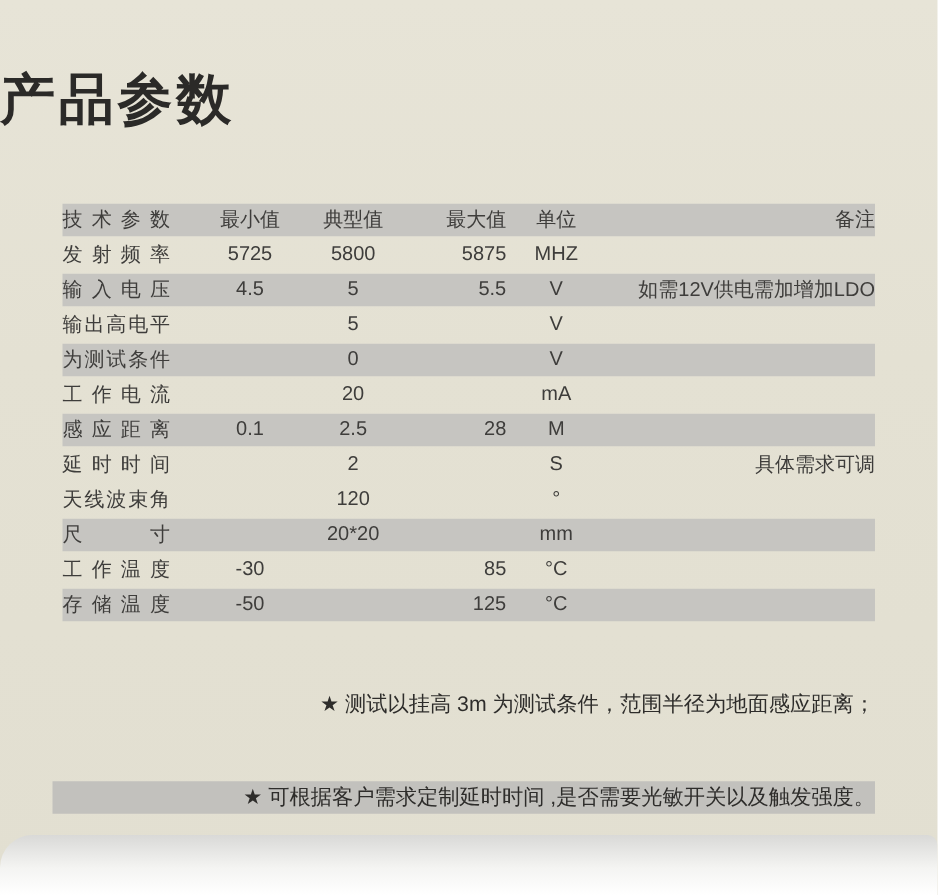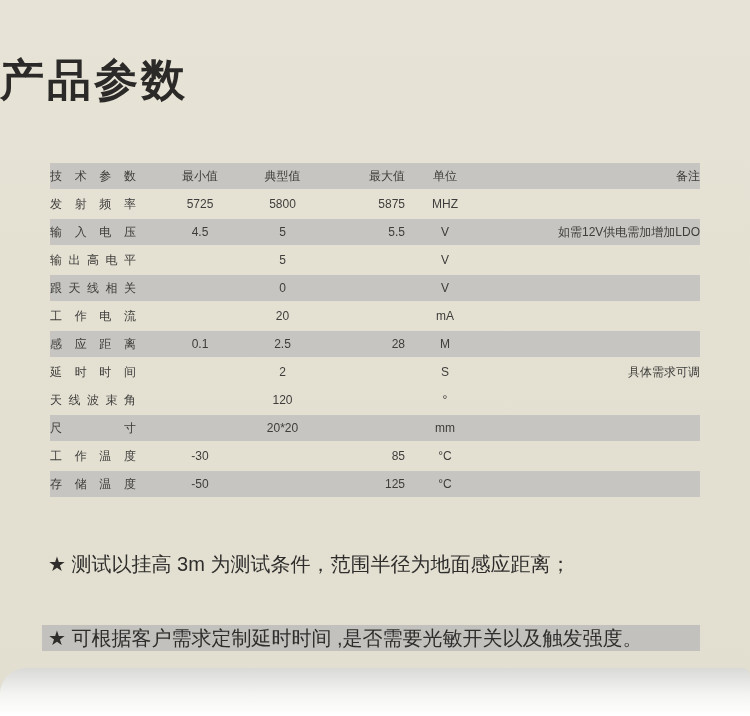--- a/index.html
+++ b/index.html
@@ -10,33 +10,33 @@
     background:linear-gradient(180deg,#e7e4d7 0%,#e4e1d3 40%,#e2dfd1 100%);
   }
   .title {
     position:absolute; top:56px; left:0; width:100%;
     text-align:left; font-size:44px; font-weight:bold;
     color:#2b2a28; letter-spacing:3px; line-height:1.1;
   }
   .param-table { position:absolute; left:50px; top:163px; width:650px; }
   .row {
     display:flex; align-items:center; height:26px; margin-bottom:2px;
-    font-size:12px; color:#3e3d3b; white-space:nowrap;
+    font-size:16px; color:#3e3d3b; white-space:nowrap;
   }
   .row.stripe { background:#c6c5c1; }
   .c1 { width:86px; margin-right:24px; text-align:justify; text-align-last:justify; }
   .c2 { width:80px; text-align:center; }
   .c3 { width:85px; text-align:center; }
   .c4 { width:80px; text-align:right; }
   .c5 { width:80px; text-align:center; }
   .c6 { flex:1; text-align:right; }
   .notes { position:absolute; left:42px; top:551px; width:658px; }
   .note-line {
     height:26px; line-height:26px; margin-bottom:6px;
-    font-size:20px; color:#2e2d2b; padding-left:6px; white-space:nowrap;
+    font-size:17px; color:#2e2d2b; padding-left:6px; white-space:nowrap;text-align:right;
   }
   .note-line.highlight { background:#c2c1bd;margin-top:48px; }
   .bottom-fade {
     position:absolute; left:0; top:668px; width:750px; height:48px;
     background:linear-gradient(180deg,#d9d9d7 0%,#f4f4f2 55%,#ffffff 100%);
     border-radius:26px 8px 0 0;
   }
 </style>
 </head>
 <body>
@@ -73,21 +73,21 @@
         </div>
         <div class="row">
           <div class="c1">输出高电平</div>
           <div class="c2"></div>
           <div class="c3">5</div>
           <div class="c4"></div>
           <div class="c5">V</div>
           <div class="c6"></div>
         </div>
         <div class="row stripe">
-          <div class="c1">跟天线相关</div>
+          <div class="c1">为测试条件</div>
           <div class="c2"></div>
           <div class="c3">0</div>
           <div class="c4"></div>
           <div class="c5">V</div>
           <div class="c6"></div>
         </div>
         <div class="row">
           <div class="c1">工作电流</div>
           <div class="c2"></div>
           <div class="c3">20</div>

